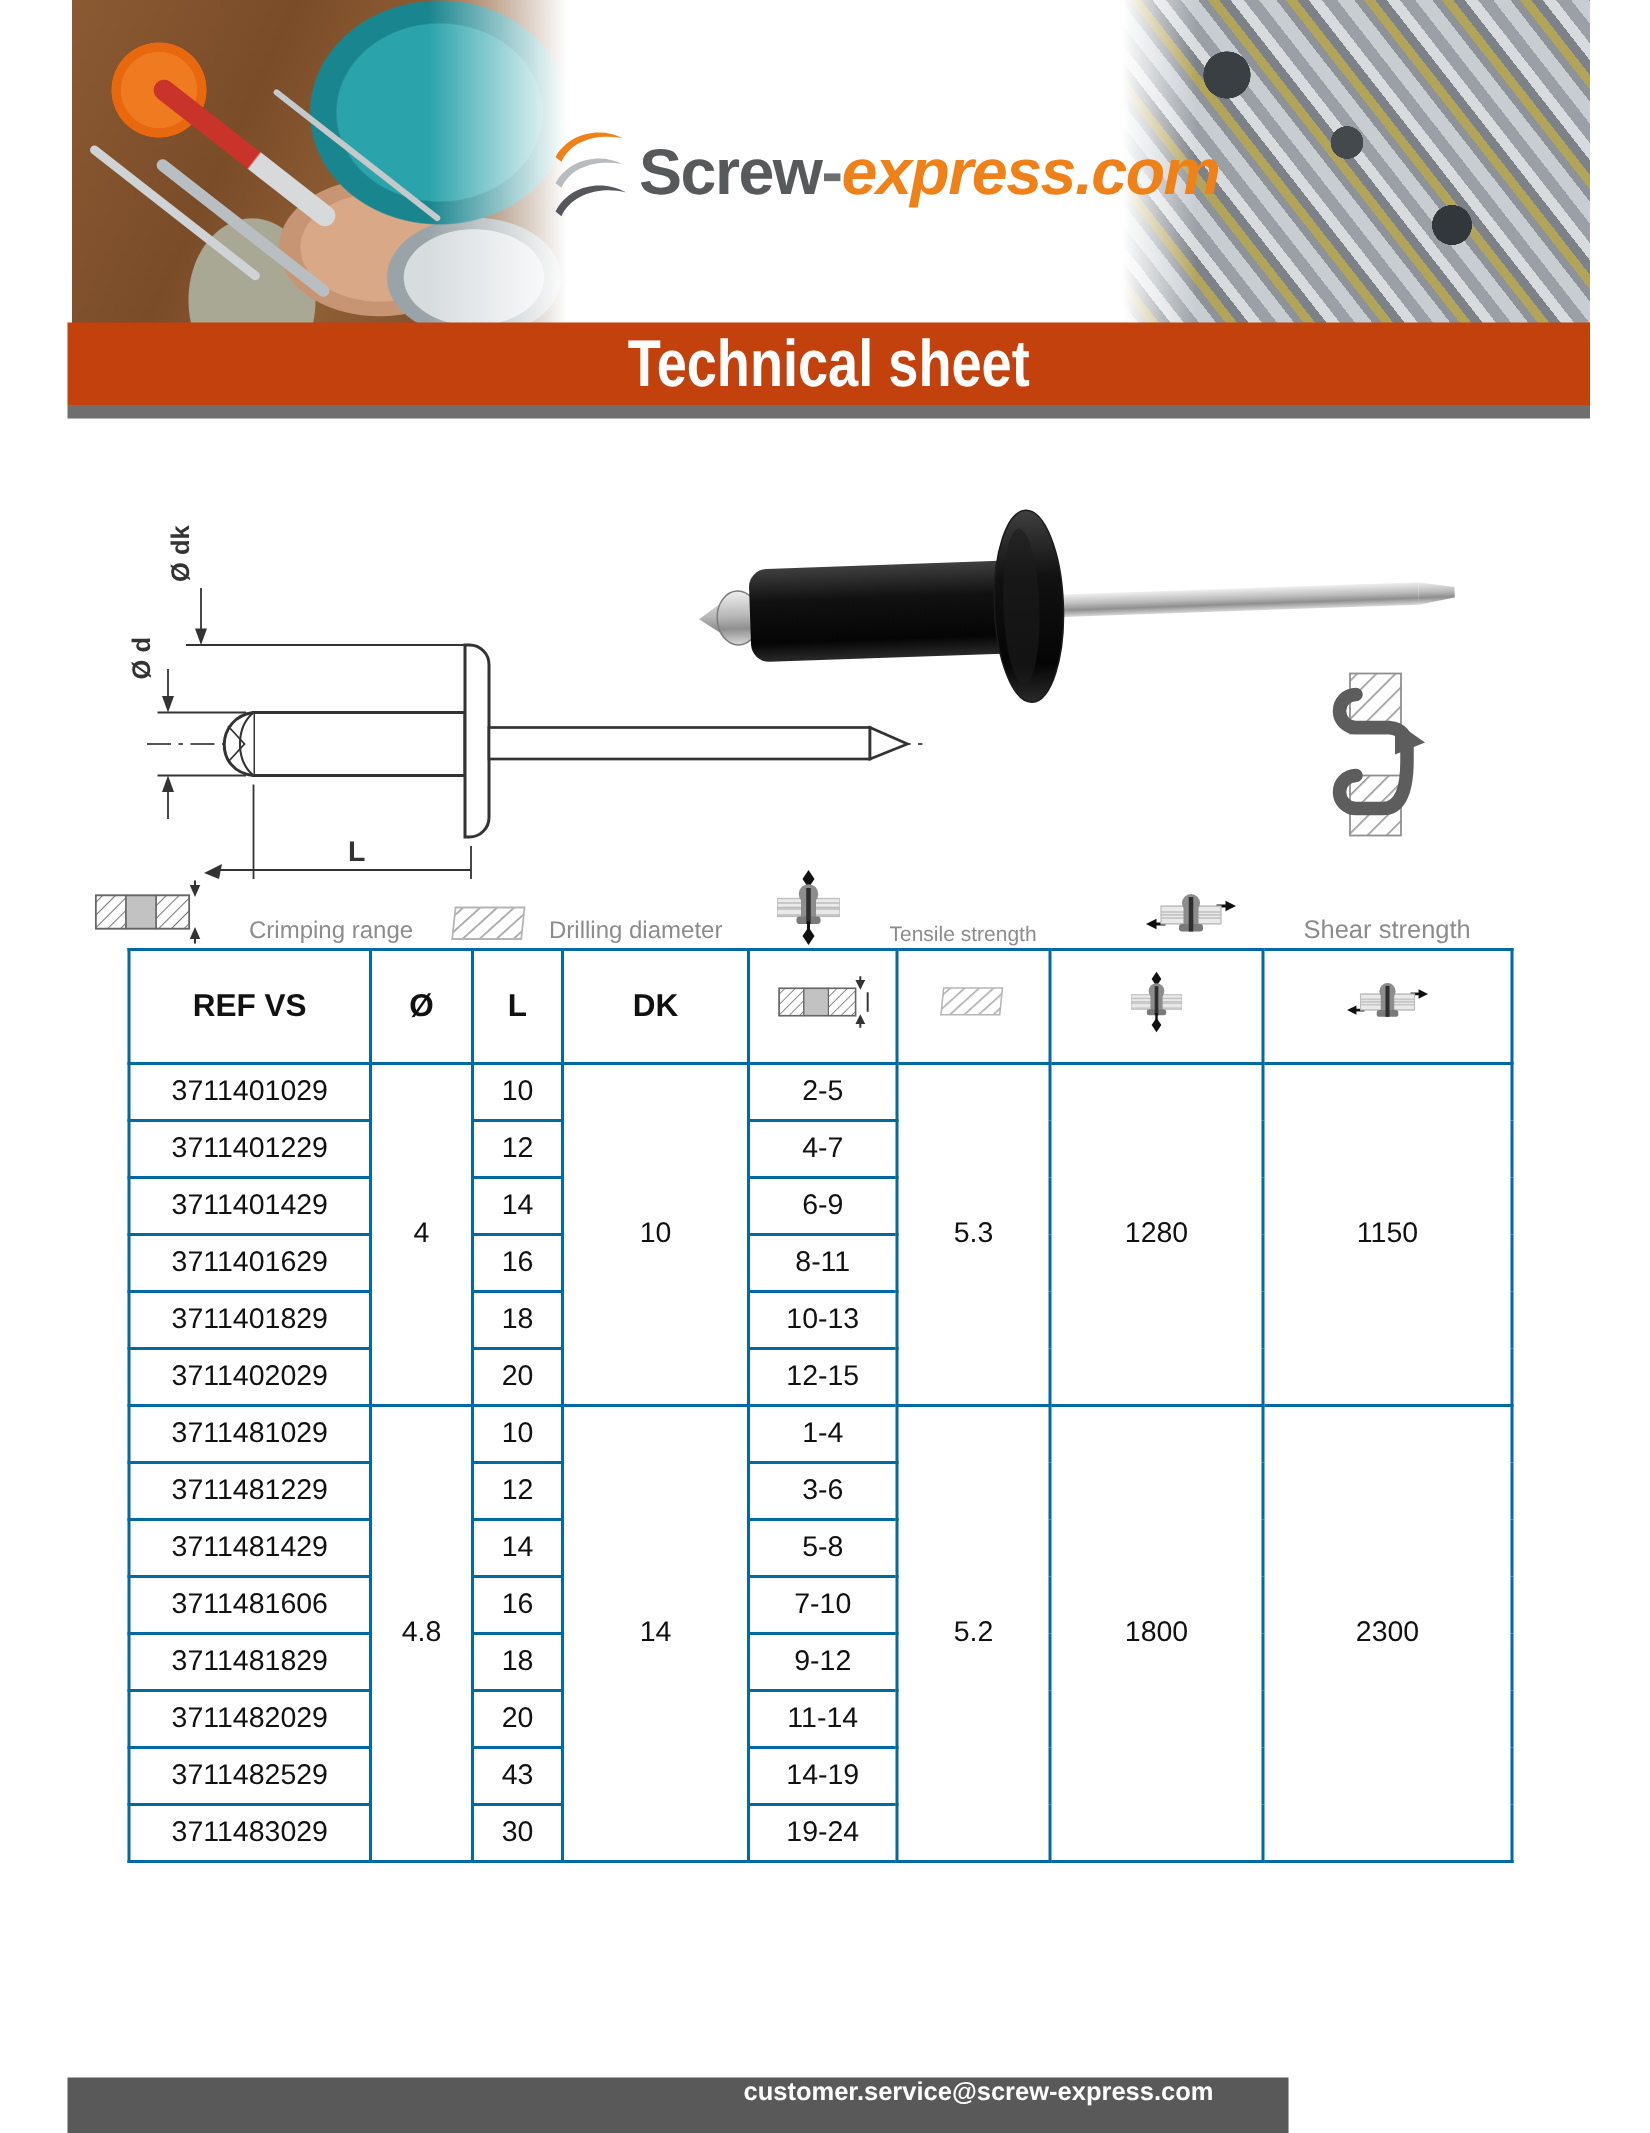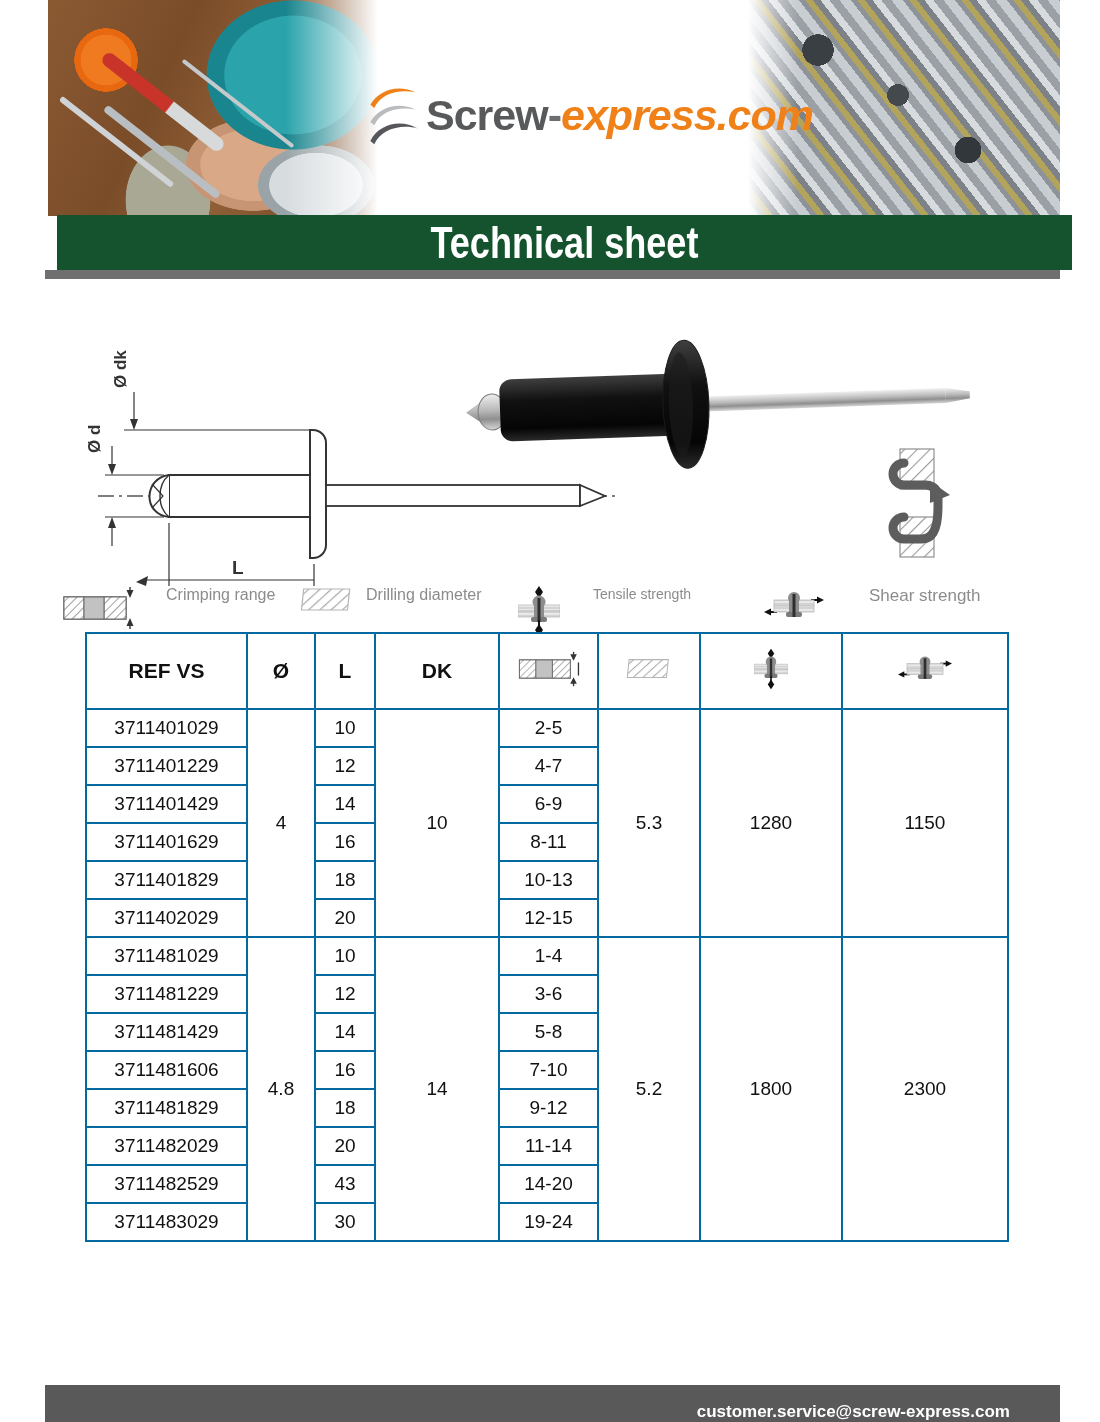--- a/index.html
+++ b/index.html
@@ -39,40 +39,40 @@
   .photo-right::after{
     content:"";position:absolute;inset:0;background:linear-gradient(90deg,#ffffff 0%,transparent 16%);
   }
   .logo{position:absolute;left:368px;top:72px;width:380px;height:86px;display:flex;align-items:center;text-align:right;}
   .logo-swoosh{width:52px;height:74px;margin-right:6px;flex:0 0 auto;}
   .logo-text{font-size:43px;font-weight:bold;letter-spacing:-1px;white-space:nowrap;}
   .logo-primary{color:#58595b;}
   .logo-dash{color:#6d6e70;}
   .logo-secondary{color:#f08119;font-style:italic;}
   
-  .banner{position:absolute;left:45px;top:215px;width:1015px;height:55px;background:#14532d;display:flex;align-items:center;justify-content:center;margin-left:12px;}
+  .banner{position:absolute;left:45px;top:215px;width:1015px;height:55px;background:#c2410c;display:flex;align-items:center;justify-content:center;}
   .banner-title{color:#ffffff;font-weight:bold;font-size:44px;transform:scaleX(0.82);letter-spacing:0;}
   .banner-strip{position:absolute;left:45px;top:270px;width:1015px;height:9px;background:#6f6f6f;}
   
   .tech-drawing{position:absolute;left:60px;top:318px;}
   .rivet-photo{position:absolute;left:440px;top:322px;}
   .crimp-diagram{position:absolute;left:872px;top:443px;}
   
-  .legend-item{position:absolute;top:586px;height:44px;display:flex;align-items:flex-start;}
+  .legend-item{position:absolute;top:586px;height:44px;display:flex;align-items:flex-end;}
   .legend-label{color:#8c8c8c;font-size:16px;}
   .legend-label.small{font-size:14px;}
   .legend-label.large{font-size:17px;}
   
   .spec-table{position:absolute;left:85px;top:632px;border-collapse:collapse;table-layout:fixed;width:922px;}
   .spec-table th,.spec-table td{border:2px solid #0369a1;text-align:center;vertical-align:middle;padding:0;color:#111;}
   .spec-table thead th{height:74px;font-size:21px;font-weight:bold;}
   .spec-table tbody td{height:36px;font-size:19px;font-weight:normal;}
   th.icon-head{background:#ffffff;}
   
-  .footer{position:absolute;left:45px;top:1385px;width:1015px;height:37px;background:#595959;display:flex;align-items:flex-end;justify-content:flex-end;}
+  .footer{position:absolute;left:45px;top:1385px;width:814px;height:37px;background:#595959;display:flex;align-items:flex-start;justify-content:flex-end;}
   .footer-email{color:#ffffff;font-weight:bold;font-size:17px;padding-right:50px;}
   svg text{font-family:"Liberation Sans","DejaVu Sans",sans-serif;}
 </style>
 </head>
 <body>
 
 <div class="page">
 
   <div class="photo photo-left"></div>
   <div class="photo photo-right"></div>
@@ -374,21 +374,21 @@
           <td>9-12</td>
         </tr>
         <tr>
           <td>3711482029</td>
           <td>20</td>
           <td>11-14</td>
         </tr>
         <tr>
           <td>3711482529</td>
           <td>43</td>
-          <td>14-20</td>
+          <td>14-19</td>
         </tr>
         <tr>
           <td>3711483029</td>
           <td>30</td>
           <td>19-24</td>
         </tr>
       </tbody>
   </table>
 
   <div class="footer">

